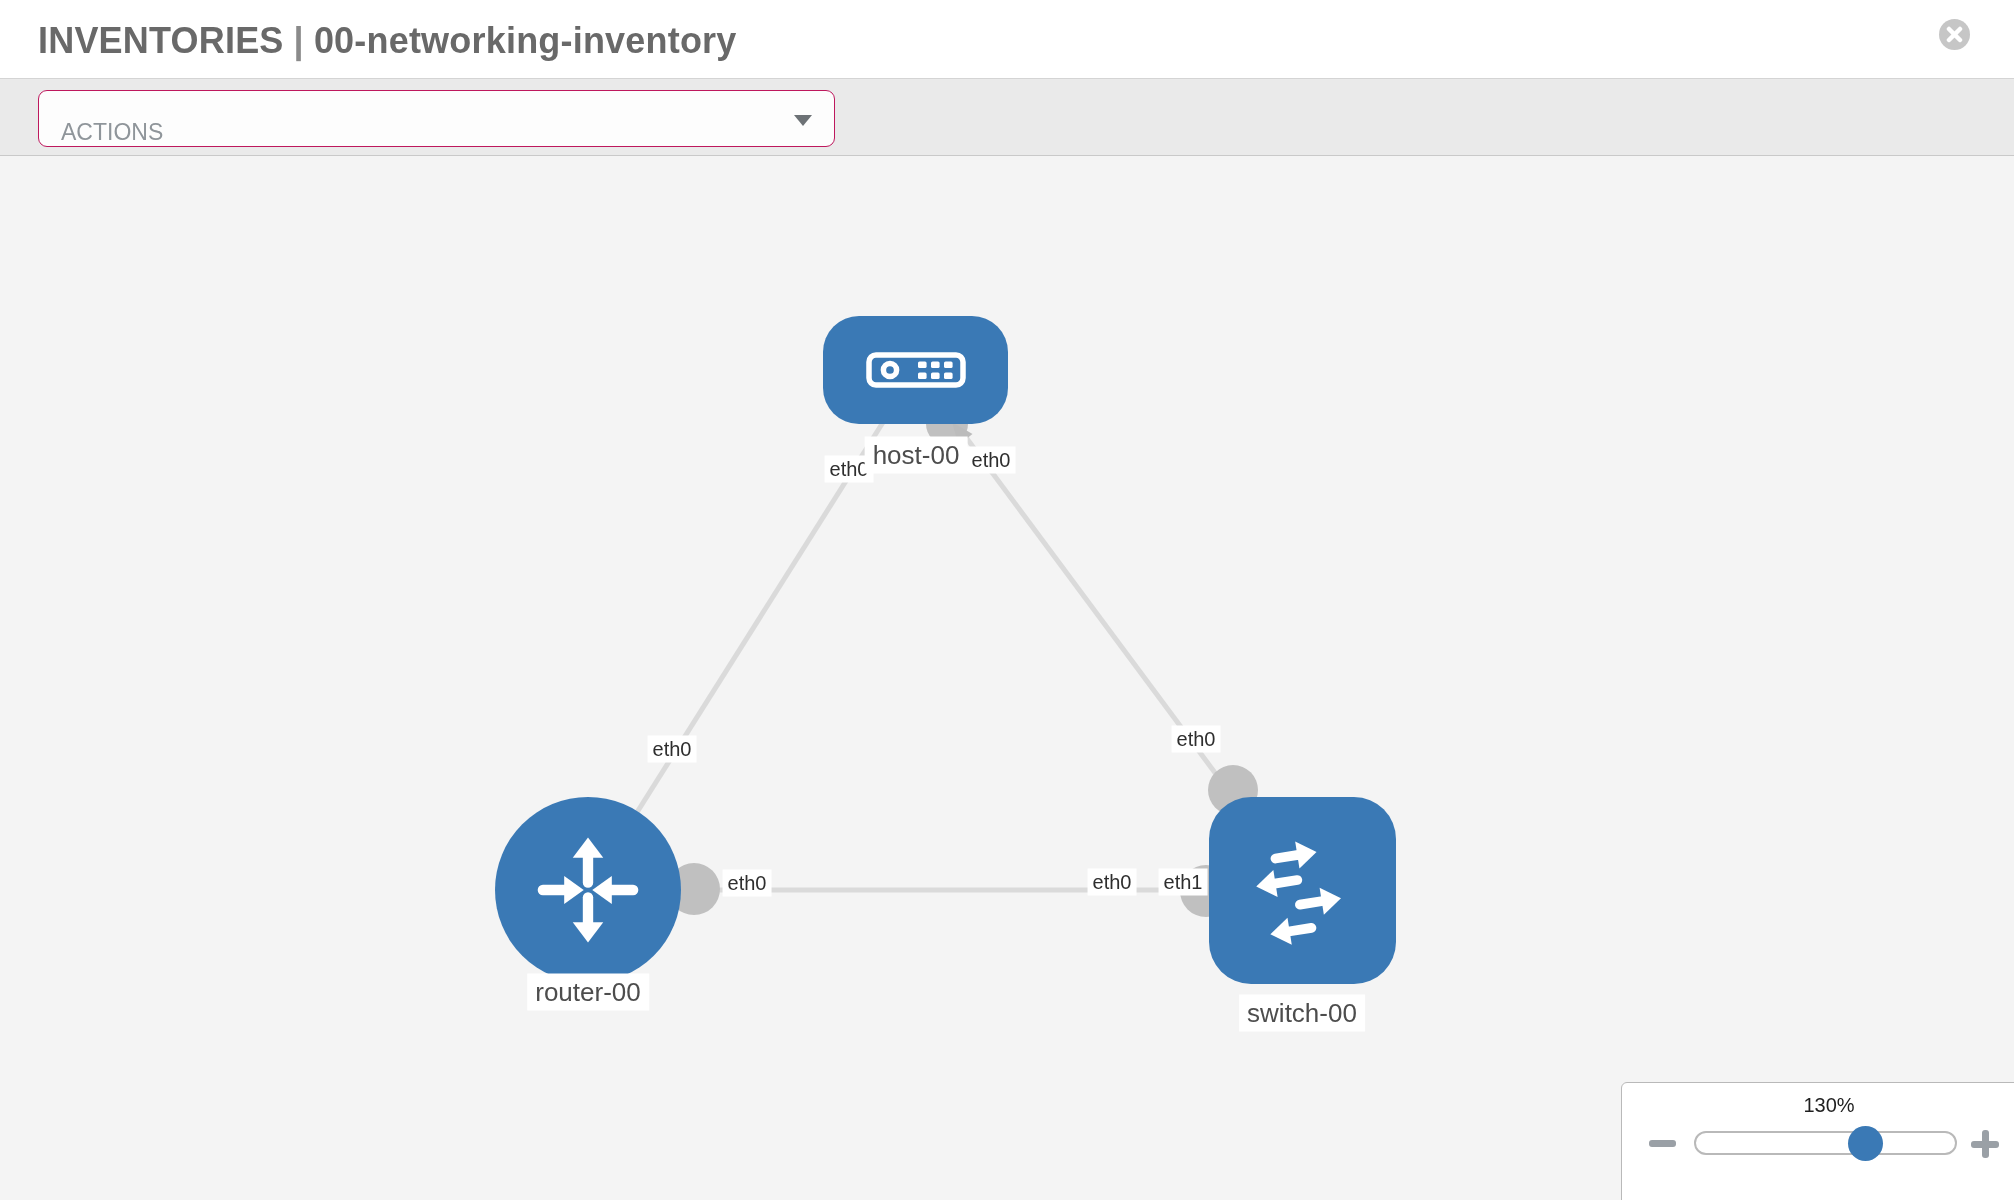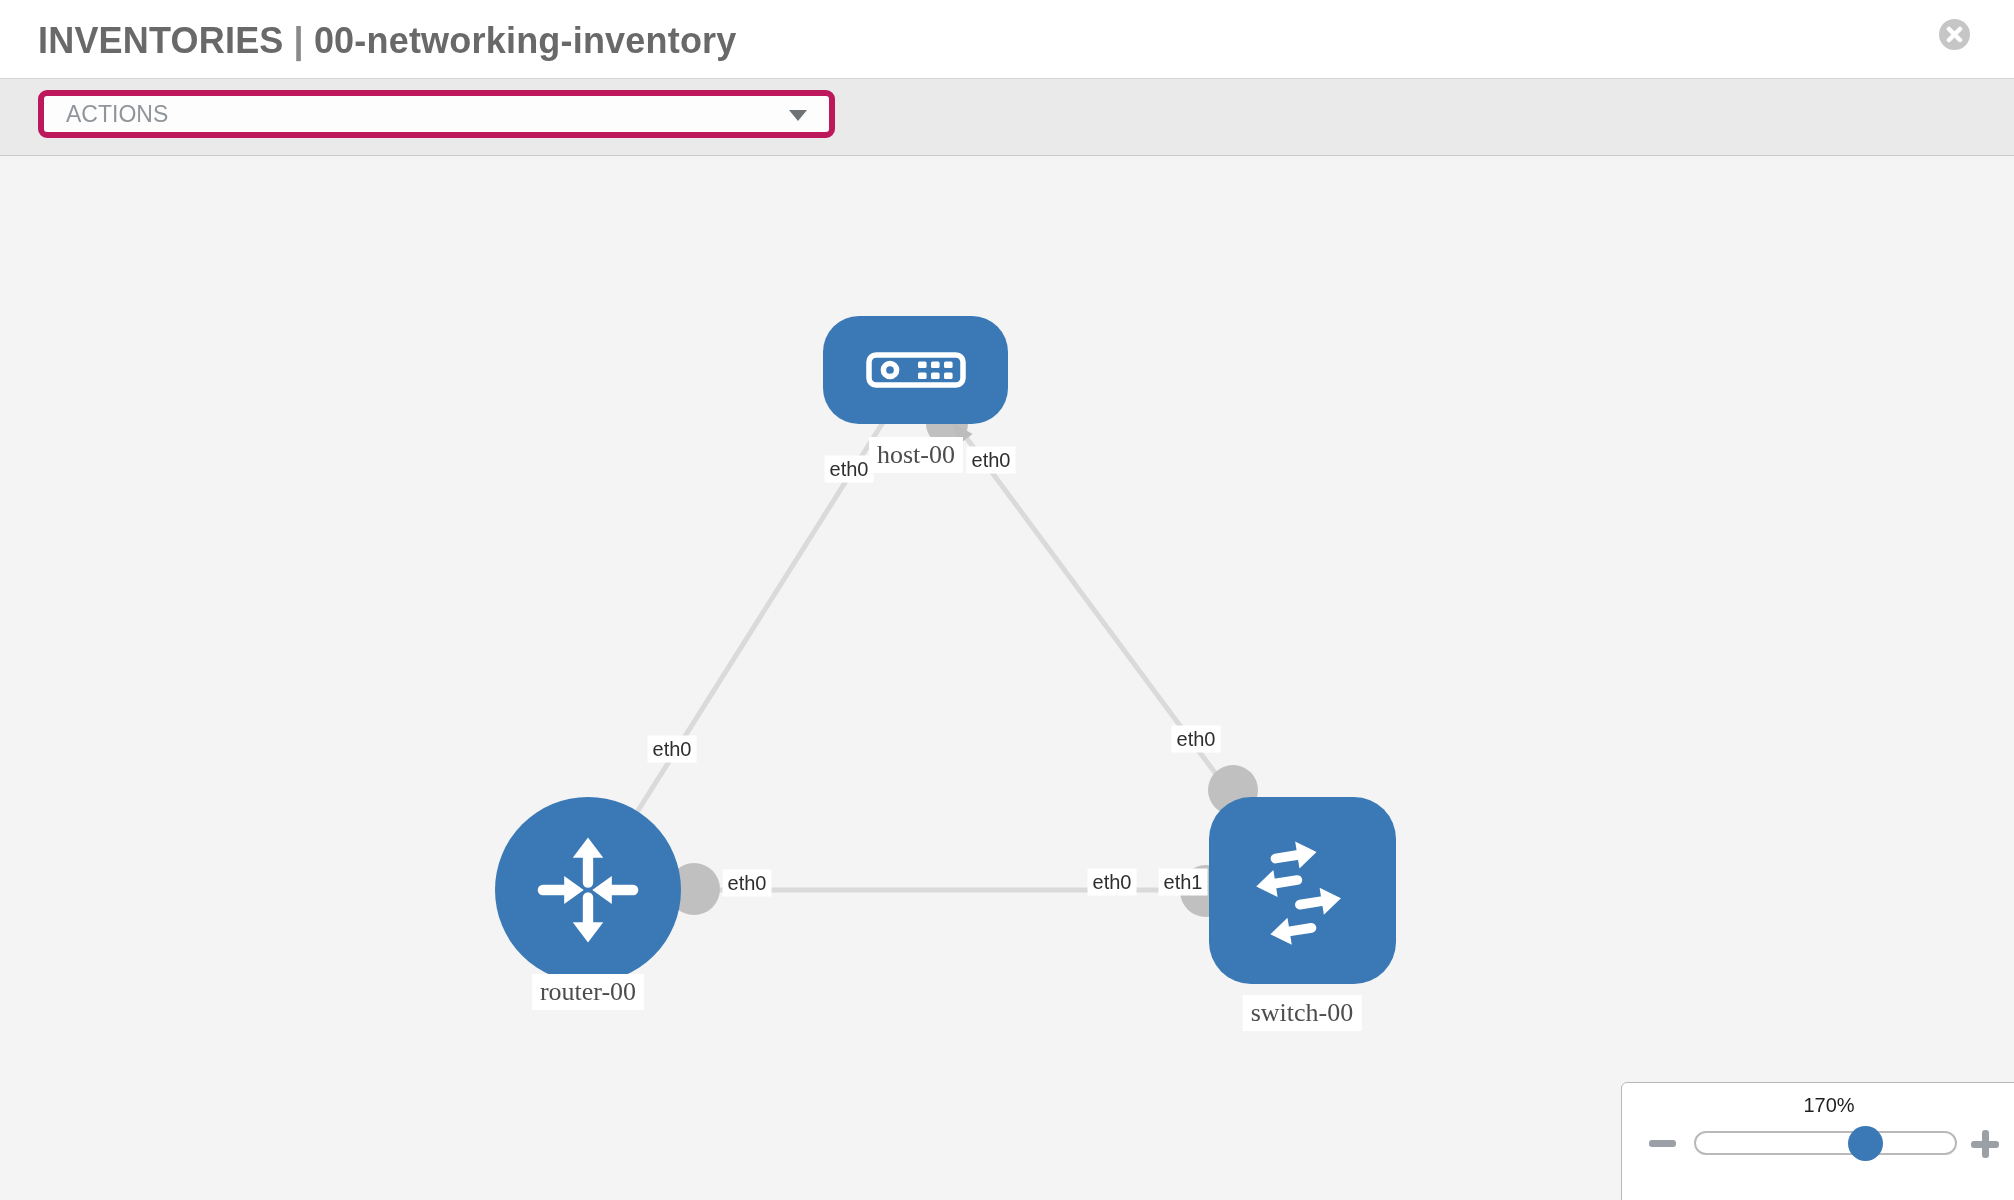--- a/index.html
+++ b/index.html
@@ -11,22 +11,22 @@
   .title { position:absolute; left:38px; top:20px; font-size:36px; font-weight:bold;
            color:#696969; letter-spacing:0.2px; white-space:nowrap; }
   .title .sep { font-weight:bold; color:#8a8a8a; padding:0 10px; }
   .close-btn { position:absolute; right:44px; top:19px; width:31px; height:31px;
                border-radius:50%; background:#c6c6c6; cursor:pointer;
                display:flex; align-items:center; justify-content:center; }
 
   
   .toolbar { position:relative; height:78px; background:#eaeaea;
              border-top:1px solid #d4d4d4; border-bottom:1px solid #c9c9c9; }
-  .combo { position:absolute; top:11px; height:48px; background:#fdfdfd;
-           border:6px solid #be185d; border-radius:9px; display:flex; align-items:center;
+  .combo { position:absolute; top:11px; height:57px; background:#fdfdfd;
+           border:1px solid #be185d; border-radius:9px; display:flex; align-items:flex-end;
            padding:0 22px; font-size:23px; color:#8f959a; cursor:pointer; }
   .combo-actions { left:38px;  width:797px; }
   .combo-search  { left:1182px; width:778px; }
   .caret { position:absolute; right:22px; top:50%; margin-top:-4px; width:0; height:0;
            border-left:9px solid transparent; border-right:9px solid transparent;
            border-top:11px solid #6d7276; }
   .tool-icon { position:absolute; width:36px; height:36px; top:98px; cursor:pointer; }
   .tool-wrench { left:1048px; }
   .tool-key    { left:1115px; }
 
@@ -34,21 +34,21 @@
   .canvas { position:relative; width:2014px; height:1044px; background:#f4f4f4; overflow:hidden; }
   .links-layer { position:absolute; left:0; top:0; }
 
   .node { position:absolute; background:#3a79b5; display:flex; align-items:center;
           justify-content:center; cursor:pointer; }
   .node-host   { left:823px;  top:160px; width:185px; height:108px; border-radius:36px; }
   .node-router { left:495px;  top:641px; width:186px; height:186px; border-radius:50%; }
   .node-switch { left:1209px; top:641px; width:187px; height:187px; border-radius:42px; }
 
   .node-label { position:absolute; transform:translate(-50%,-50%); background:#ffffff;
-                color:#4d4d4d; font-size:26px; padding:3px 8px; white-space:nowrap;font-family:Liberation Serif, serif; }
+                color:#4d4d4d; font-size:26px; padding:3px 8px; white-space:nowrap; }
   .port-label { position:absolute; transform:translate(-50%,-50%); background:#ffffff;
                 color:#2e2e2e; font-size:20px; padding:2px 5px; white-space:nowrap; }
 
   .lbl-host   { left:916px;  top:299px; }
   .lbl-router { left:588px;  top:836px; }
   .lbl-switch { left:1302px; top:857px; }
 
   .port-host-left    { left:849px;  top:313px; }
   .port-host-right   { left:991px;  top:304px; }
   .port-router-top   { left:672px;  top:593px; }
@@ -176,20 +176,20 @@
   <span class="port-label port-switch-top">eth0</span>
   <span class="port-label port-router-right">eth0</span>
   <span class="port-label port-occluded">eth0</span>
   <span class="port-label port-switch-left">eth1</span>
 
   <span class="node-label lbl-host">host-00</span>
   <span class="node-label lbl-router">router-00</span>
   <span class="node-label lbl-switch">switch-00</span>
 
   <div class="zoom-panel">
-    <div class="zoom-level">170%</div>
+    <div class="zoom-level">130%</div>
     <div class="zoom-minus"></div>
     <div class="zoom-track"></div>
     <div class="zoom-handle"></div>
     <div class="zoom-plus"></div>
   </div>
 
 </div>
 
 </body></html>

